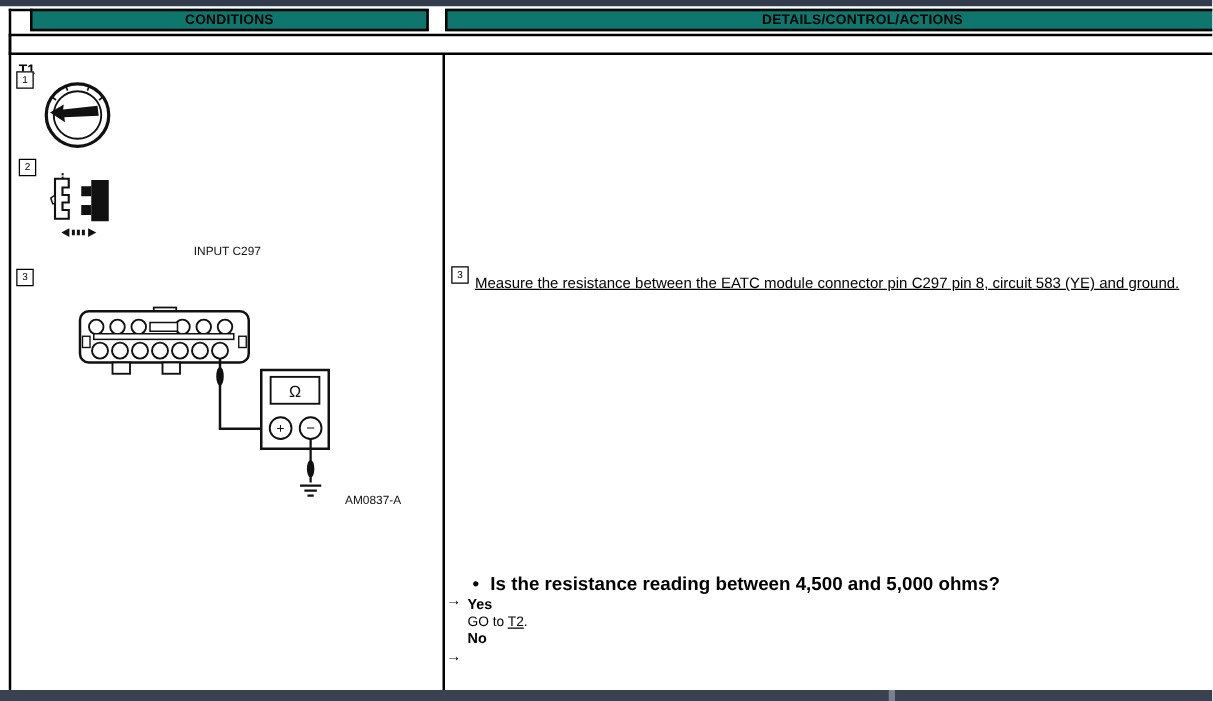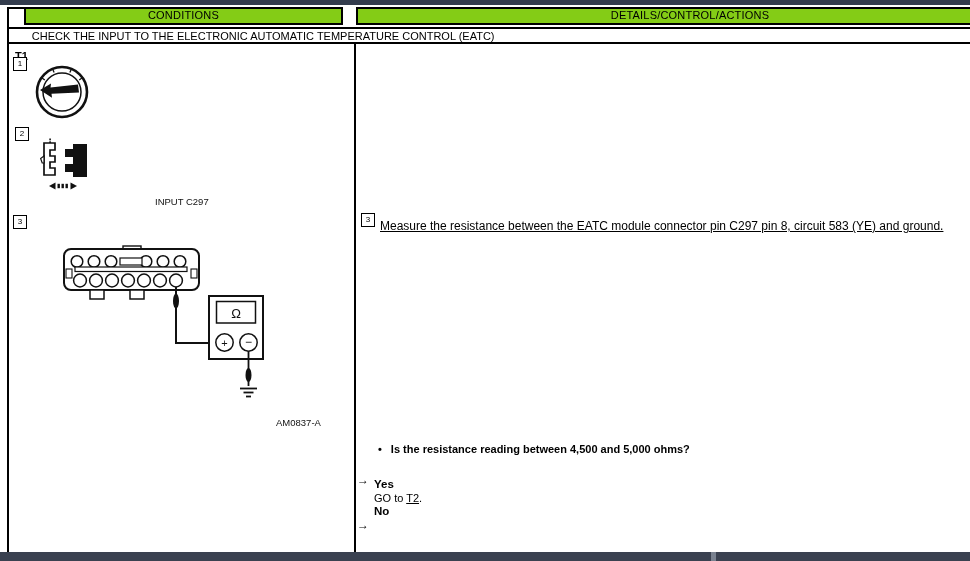--- a/index.html
+++ b/index.html
@@ -4,38 +4,38 @@
 <style>
   html,body{margin:0;padding:0;background:#fff;}
   .screen{position:relative;width:970px;height:561px;background:#ffffff;overflow:hidden;
           font-family:"Liberation Sans",sans-serif;color:#000;}
   
   #top-bar{position:absolute;left:0;top:0;width:970px;height:5px;background:#333c4d;}
   #bottom-bar{position:absolute;left:0;top:552px;width:970px;height:9px;background:#3a4150;}
   #scroll-notch{position:absolute;left:711px;top:0;width:5px;height:9px;background:#79818f;}
   
   .hdr-cell{position:absolute;top:7px;height:18px;border:2px solid #000;box-sizing:border-box;
-            display:flex;justify-content:center;font-weight:normal;font-size:11px;
-            letter-spacing:.2px;background:#84cc16;}
+            display:flex;align-items:center;justify-content:center;font-weight:bold;font-size:11px;
+            letter-spacing:.2px;background:#0f766e;}
   #hdr-cond{left:24px;width:319px;}
   #hdr-det{left:356px;width:668px;}
   #t1row{position:absolute;left:7px;top:27px;width:1017px;height:17px;box-sizing:border-box;
          border-top:2px solid #000;border-bottom:2px solid #000;border-left:2px solid #000;
          display:flex;align-items:center;padding-left:6px;font-size:11px;background:#fff;}
   #t1row .tid{font-weight:bold;margin-right:4px;margin-top:40px;}
   .vline{position:absolute;width:2px;background:#000;}
   #left-border{left:7px;top:7px;height:545px;}
   #col-divider{left:354px;top:44px;height:508px;}
   #top-seg{position:absolute;left:7px;top:7px;width:19px;height:2px;background:#000;}
   
   .stepbox{position:absolute;width:12px;height:12px;border:1px solid #000;box-sizing:content-box;
            font-size:8px;line-height:12px;text-align:center;background:#fff;}
   .figlabel{position:absolute;font-size:9.5px;color:#111;}
   .bodytext{position:absolute;font-size:12px;white-space:nowrap;text-decoration:underline;}
-  .question{position:absolute;font-size:11px;font-weight:bold;white-space:nowrap;}
+  .question{position:absolute;font-size:15px;font-weight:bold;white-space:nowrap;margin-top:16px;}
   .question .qtext{margin-left:9px;}
   .resarrow{position:absolute;font-size:12px;line-height:12px;}
   .answer{position:absolute;font-size:11.5px;font-weight:bold;text-align:center;}
   .action{position:absolute;font-size:11px;}
   .tlink{text-decoration:underline;color:#000;cursor:pointer;margin-top:42px;}
   svg{position:absolute;}
   .svgt{font-family:"Liberation Sans",sans-serif;}
 </style>
 </head>
 <body>
@@ -46,21 +46,20 @@
 
   <div id="hdr-cond" class="hdr-cell">
     <span>CONDITIONS</span>
   </div>
   <div id="hdr-det" class="hdr-cell">
     <span>DETAILS/CONTROL/ACTIONS</span>
   </div>
 
   <div id="t1row">
     <span class="tid">T1</span>
-    <span>CHECK THE INPUT TO THE ELECTRONIC AUTOMATIC TEMPERATURE CONTROL (EATC)</span>
   </div>
 
   <div id="top-seg"></div>
   <div id="left-border" class="vline"></div>
   <div id="col-divider" class="vline"></div>
 
   <div class="stepbox" style="left:13px;top:57px">1</div>
 
   <svg width="56" height="56" viewBox="0 0 56 56" style="left:34px;top:64px">
     <circle cx="28" cy="28" r="25" fill="#fff" stroke="#111" stroke-width="2.6"></circle>
@@ -145,21 +144,21 @@
     </g>
     <line x1="248.5" y1="351.2" x2="248.5" y2="386" stroke="#111" stroke-width="1.8"></line>
     <ellipse cx="248.5" cy="375" rx="3" ry="7" fill="#111"></ellipse>
     <g stroke="#111" stroke-width="1.8">
       <line x1="240" y1="388.5" x2="257" y2="388.5"></line>
       <line x1="243.5" y1="392.5" x2="253.5" y2="392.5"></line>
       <line x1="246" y1="396.5" x2="251" y2="396.5"></line>
     </g>
   </svg>
 
-  <div class="figlabel" style="left:276px;top:417px">AM0837-A</div>
+  <div class="figlabel" style="left:276px;top:395px">AM0837-A</div>
 
   <div class="stepbox" style="left:361px;top:213px">3</div>
   <div class="bodytext" style="left:380px;top:219px">Measure the resistance between the EATC module connector pin C297 pin 8, circuit 583 (YE) and ground.</div>
 
   <div class="question" style="left:378px;top:443px">
     <span>•</span><span class="qtext">Is the resistance reading between 4,500 and 5,000 ohms?</span>
   </div>
 
   <div class="resarrow" style="left:357px;top:474px">→</div>
   <div class="answer" style="left:374px;top:478px">Yes</div>

